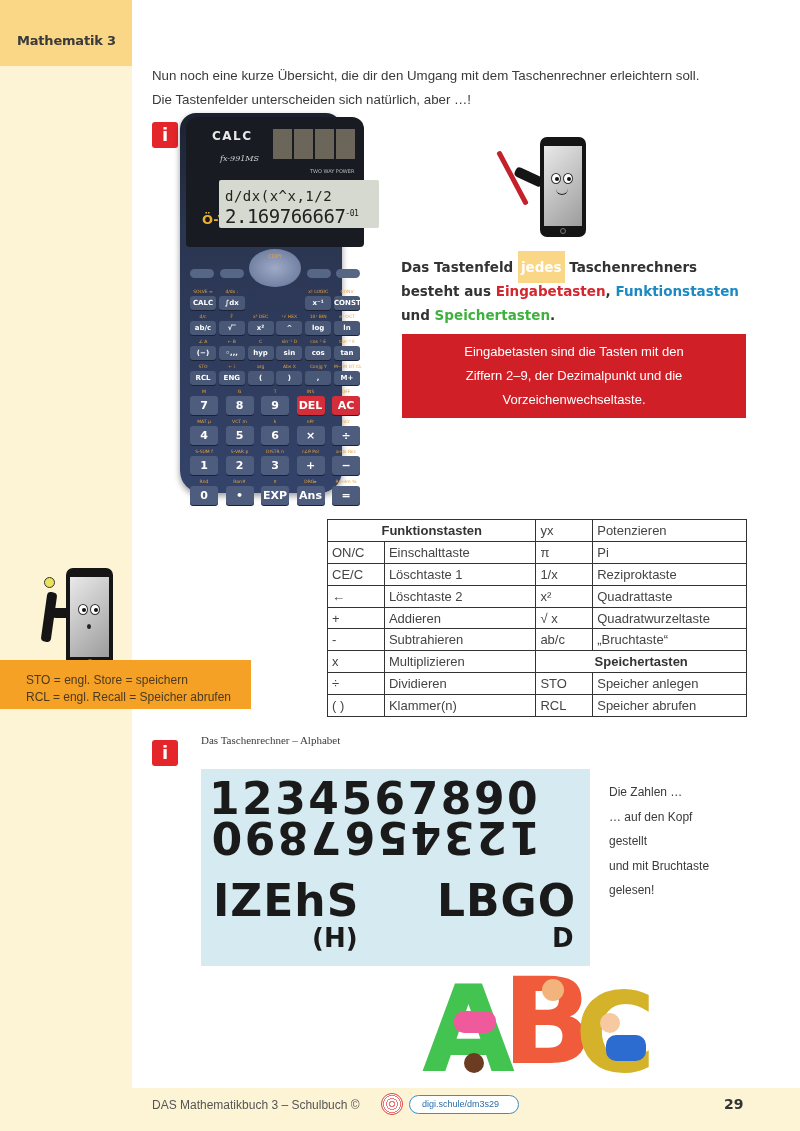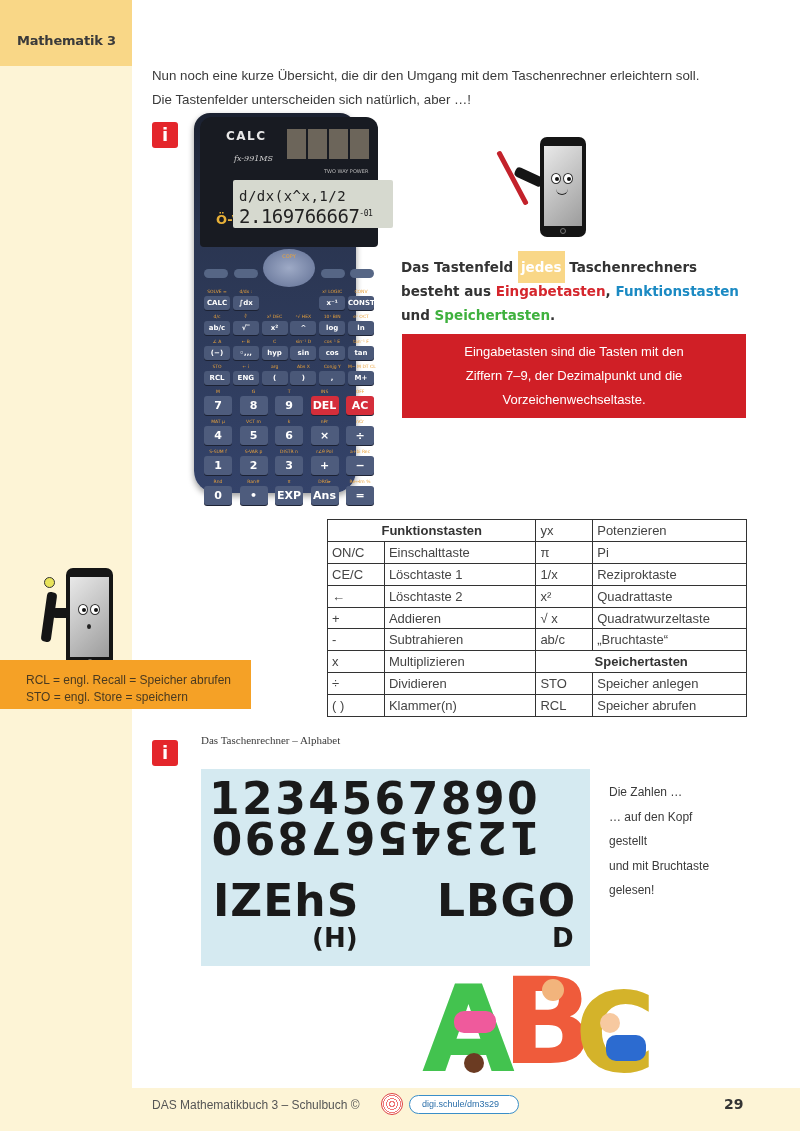--- a/index.html
+++ b/index.html
@@ -14,21 +14,21 @@
   .footer .credit { position: absolute; left: 20px; top: 10px; font-size: 12px; color: #555; font-family: "Liberation Sans", sans-serif; }
   .footer .lion { position: absolute; left: 249px; top: 5px; width: 22px; height: 22px; border-radius: 50%; border: 1.5px solid #d44; background: repeating-radial-gradient(circle, #fff 0 2px, #e77 2px 3px); }
   .footer .link-pill { position: absolute; left: 277px; top: 7px; width: 110px; height: 19px; border: 1.5px solid #3a8ec9; border-radius: 10px; background: #fff; font-size: 9px; color: #2a6ea9; padding-left: 12px; line-height: 16px; font-family: "Liberation Sans", sans-serif; }
   .footer .page-num { position: absolute; left: 592px; top: 8px; font-size: 14px; font-weight: bold; color: #333; }
 
   .intro { position: absolute; left: 152px; top: 64px; font-size: 13.3px; line-height: 24px; color: #3a3a3a; font-family: "Liberation Sans", sans-serif; }
 
   .info-badge { position: absolute; width: 26px; height: 26px; background: #e4262b; border-radius: 3px; color: #fff; font-weight: bold; font-size: 18px; text-align: center; line-height: 26px; font-family: "DejaVu Sans", sans-serif; }
 
   
-  .calc { position: absolute; left: 194px; top: 113px; width: 162px; height: 380px; border-radius: 16px 16px 22px 22px;
+  .calc { position: absolute; left: 180px; top: 113px; width: 162px; height: 380px; border-radius: 16px 16px 22px 22px;
           background: linear-gradient(180deg, #1b2130 0%, #2a3550 30%, #34436a 100%); box-shadow: 0 3px 6px rgba(0,0,0,0.4); }
   .calc-top { position: absolute; left: 6px; top: 4px; width: 178px; height: 130px; background: #181b22; border-radius: 12px 12px 4px 4px; }
   .calc-brand { position: absolute; left: 26px; top: 12px; color: #e8e8e8; font-weight: bold; font-size: 12px; letter-spacing: 1.5px; }
   .calc-solar { position: absolute; left: 87px; top: 12px; width: 82px; height: 30px; display: flex; gap: 2px; }
   .calc-solar div { flex: 1; background: #6c655a; }
   .calc-model { position: absolute; left: 34px; top: 37px; color: #cfcfcf; font-style: italic; font-size: 8px; font-family: "DejaVu Serif", serif; }
   .calc-logo { position: absolute; left: 16px; top: 47px; color: #e7b038; font-size: 13px; font-weight: bold; margin-top: 48px; }
   .calc-power { position: absolute; left: 124px; top: 51px; color: #bbb; font-size: 5px; }
   .calc-lcd { position: absolute; left: 12px; top: 63px; width: 160px; height: 48px; background: #d6d9cf; border-radius: 2px; padding: 4px 6px; font-family: "DejaVu Sans Mono", monospace; color: #222; margin-left: 21px; }
   .calc-lcd .l1 { font-size: 14px; letter-spacing: 0.5px; margin-top: 4px; }
@@ -349,21 +349,21 @@
   <div>
     <span>besteht aus </span><span class="red">Eingabetasten</span><span>, </span><span class="blue">Funktionstasten</span>
   </div>
   <div>
     <span>und </span><span class="green">Speichertasten</span><span>.</span>
   </div>
 </div>
 
 <div class="redbox">
   <div>Eingabetasten sind die Tasten mit den</div>
-  <div>Ziffern 7–9, der Dezimalpunkt und die</div>
+  <div>Ziffern 2–9, der Dezimalpunkt und die</div>
   <div>Vorzeichenwechseltaste.</div>
 </div>
 
 <table class="ftable">
   <colgroup>
       <col class="c1">
       <col class="c2">
       <col class="c3">
       <col class="c4">
     </colgroup>
@@ -428,22 +428,22 @@
 <div class="arm" style="left:52px; top:608px; width:20px; height:10px;"></div>
 <div class="phone" style="left:66px; top:568px; width:47px; height:100px;">
   <div class="screen"></div>
   <div class="eye" style="left:12px; top:36px;"></div>
   <div class="eye" style="left:24px; top:36px;"></div>
   <div class="mouth-o" style="left:21px; top:56px;"></div>
   <div class="home"></div>
 </div>
 
 <div class="orange-note">
+  <div>STO = engl. Store = speichern</div>
   <div>RCL = engl. Recall = Speicher abrufen</div>
-  <div>STO = engl. Store = speichern</div>
 </div>
 
 <div class="info-badge" style="left:152px; top:740px;">i</div>
 <div class="alphabet-title">Das Taschenrechner – Alphabet</div>
 
 <div class="alpha-box">
   <div class="alpha-row r1">1234567890</div>
   <div class="alpha-row r2" id="flipped"><span>0</span><span>9</span><span>8</span><span>7</span><span>6</span><span>5</span><span>4</span><span>3</span><span>2</span><span>1</span></div>
   <div class="alpha-row r3" style="left:12px;">IZEhS</div>
   <div class="alpha-row r3" style="left:236px;">LBGO</div>

